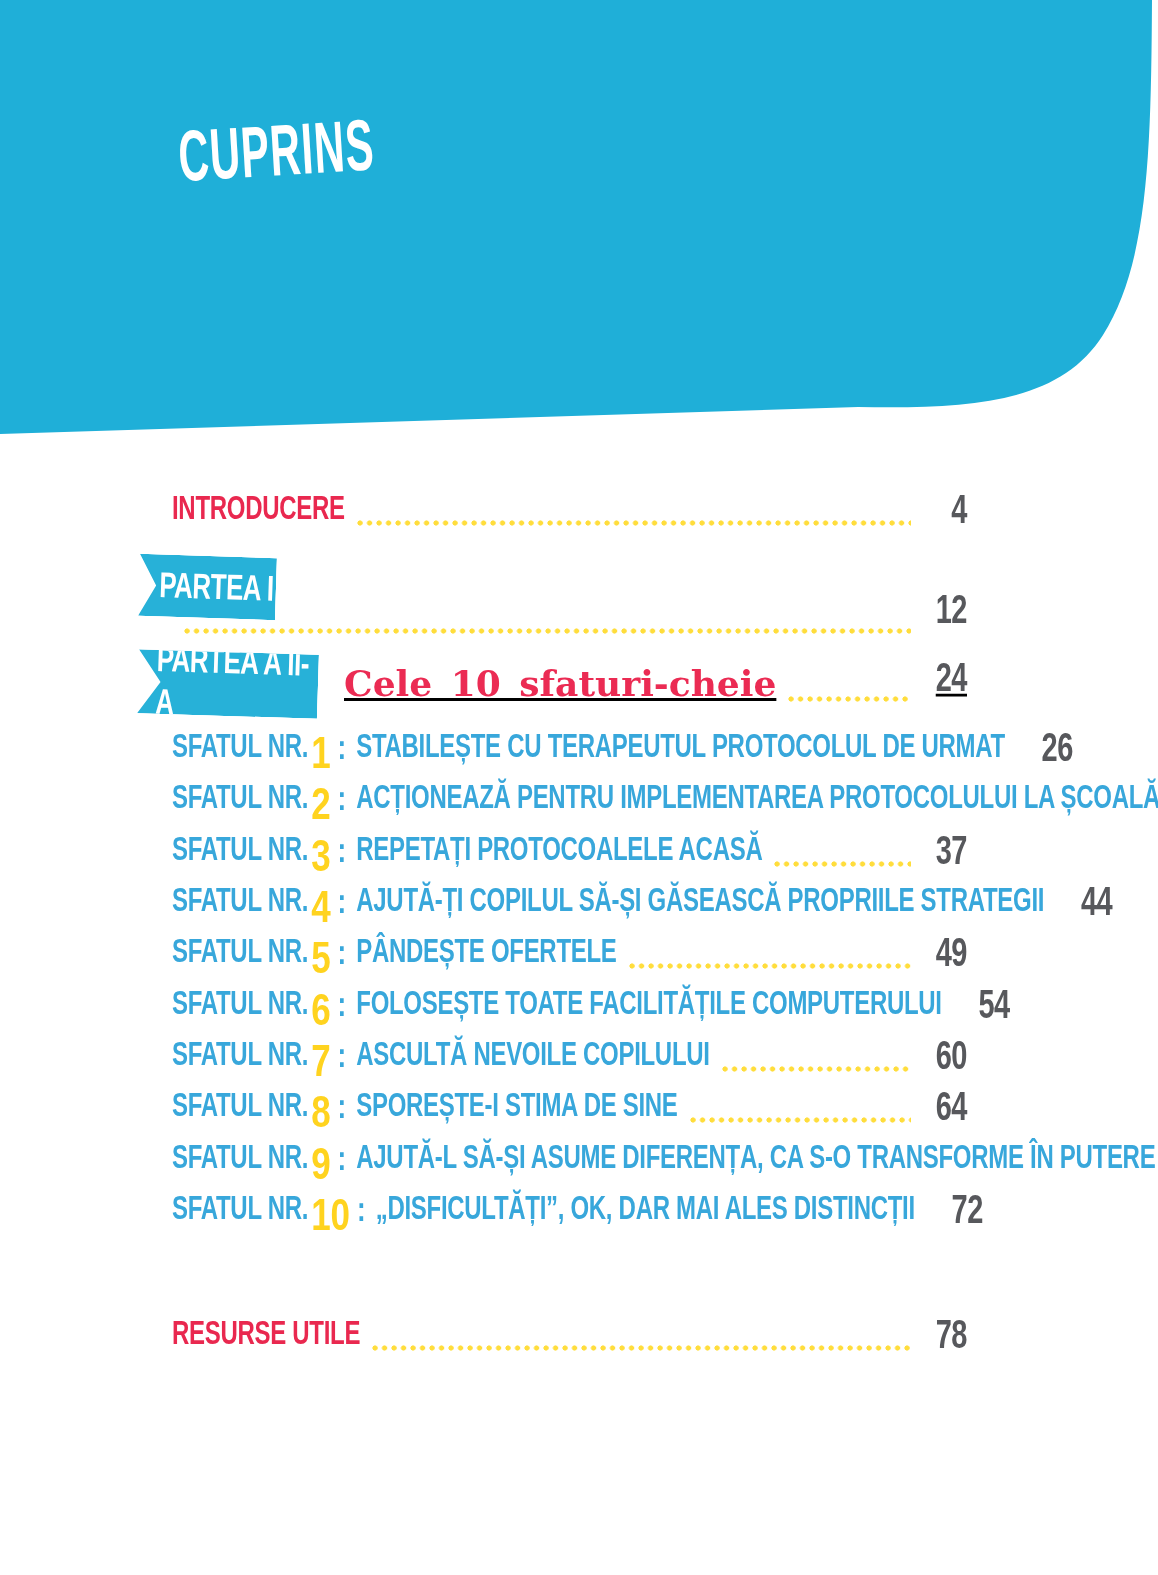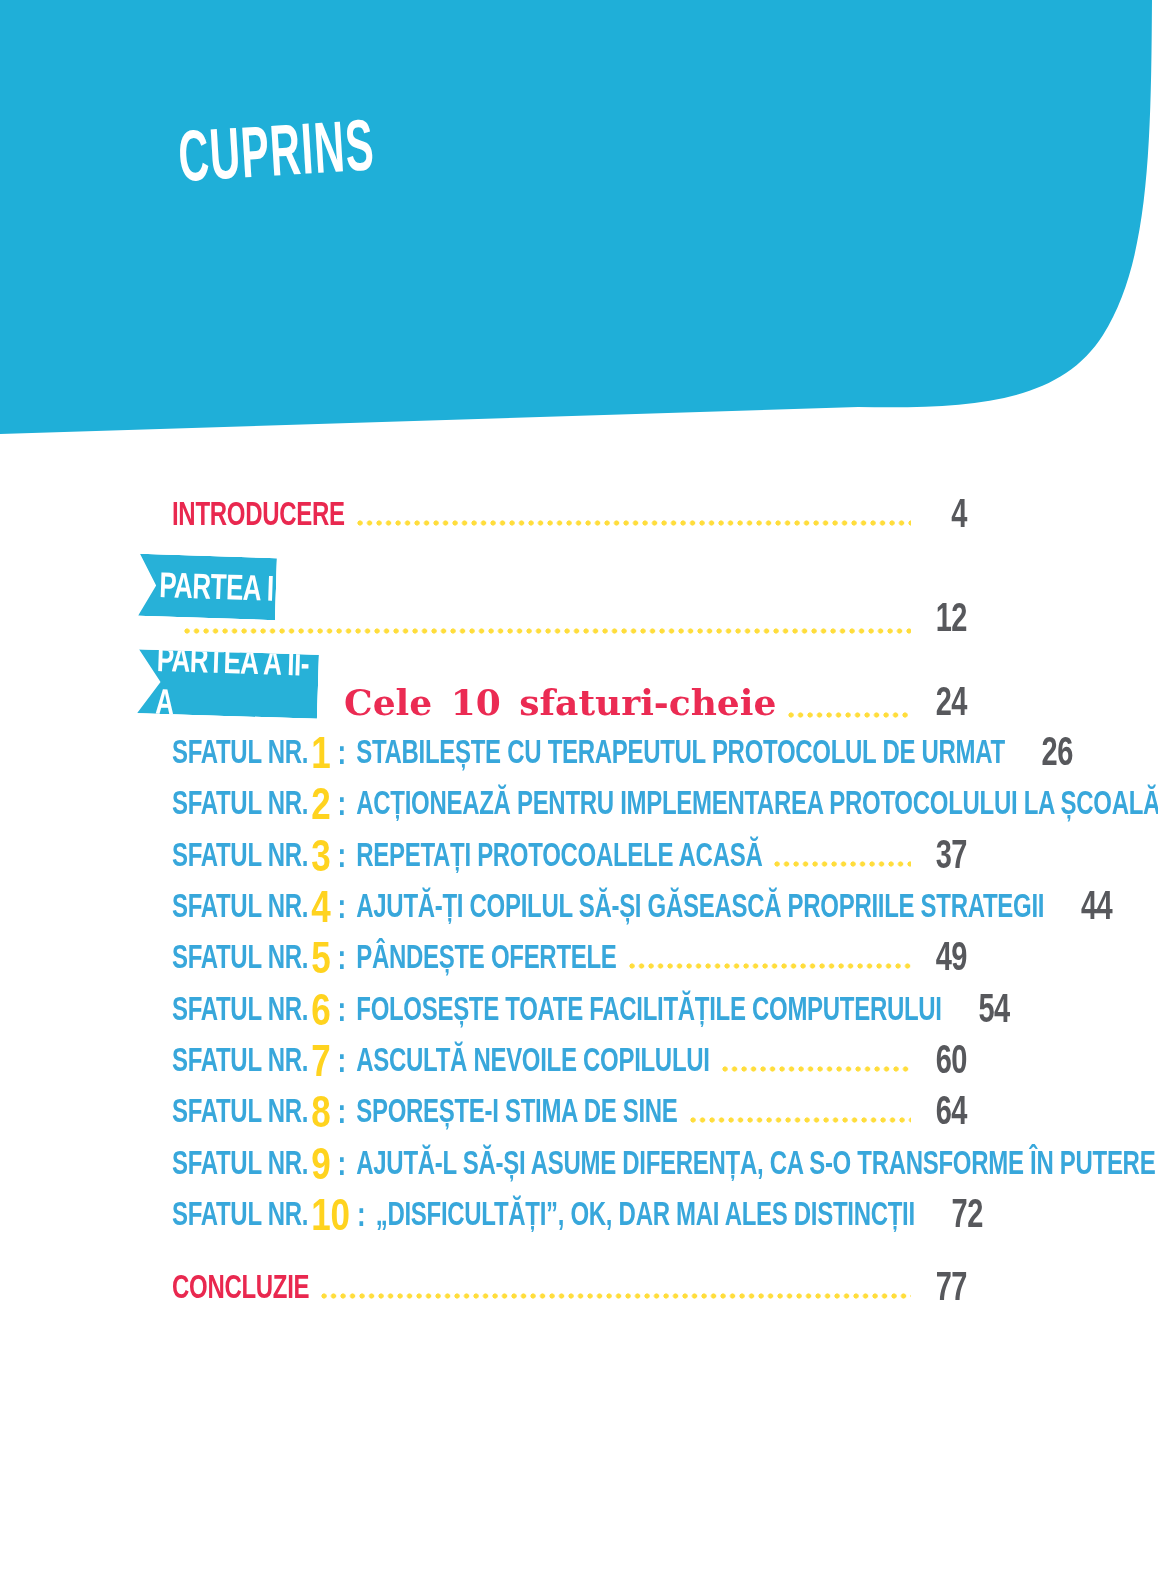--- a/index.html
+++ b/index.html
@@ -12,21 +12,21 @@
   .header-title {
     position:absolute; left:176px; top:116px;
     color:#ffffff; font-size:42px; font-weight:700; letter-spacing:1px;
     transform: rotate(-3.5deg) scaleY(1.72);
     transform-origin:0 0;
     white-space:nowrap;
   }
   .toc { position:absolute; left:172px; right:191px; top:0; height:100%; }
   .row {
     position:absolute; left:0; right:0; height:40px;
-    display:flex; align-items:center; white-space:nowrap;
+    display:flex; align-items:flex-start; white-space:nowrap;
   }
   .cv { display:inline-block; transform:scaleY(1.38); transform-origin:50% 55%; }
   .caps { font-weight:700; font-size:24px; letter-spacing:-0.3px; }
   .blue { color:#38a7db; }
   .red  { color:#e9284f; }
   .num {
     display:inline-block; transform:scaleY(1.28); transform-origin:50% 55%;
     font-size:35px; font-weight:700; color:#ffd31f;
     margin:0 7px 0 3px; position:relative; top:1px;
   }
@@ -80,21 +80,21 @@
       <span class="cv bn-label">PARTEA I</span>
     </div>
     <div class="row" style="top:594px; height:48px;">
       <span class="dots"></span>
       <span class="cv pg">12</span>
     </div>
 
     <div class="banner" style="left:-34px; top:652px; width:180px; height:64px;">
       <span class="cv bn-label">PARTEA A II-A</span>
     </div>
-    <div class="row pl-title2" style="top:678px; height:48px;">
+    <div class="row pl-title2" style="top:662px; height:48px;text-decoration:underline;">
       <span class="serif-title">Cele 10 sfaturi-cheie</span>
       <span class="dots"></span>
       <span class="cv pg">24</span>
     </div>
 
     <div class="row" style="top:732px">
       <span class="cv caps blue">SFATUL NR.</span>
       <span class="num">1</span>
       <span class="cv colon">:</span>
       <span class="cv caps blue">STABILEȘTE CU TERAPEUTUL PROTOCOLUL DE URMAT</span>
@@ -167,21 +167,21 @@
     </div>
     <div class="row" style="top:1194px">
       <span class="cv caps blue">SFATUL NR.</span>
       <span class="num">10</span>
       <span class="cv colon">:</span>
       <span class="cv caps blue">„DISFICULTĂȚI”, OK, DAR MAI ALES DISTINCȚII</span>
       <span class="dots"></span>
       <span class="cv pg">72</span>
     </div>
 
-    <div class="row" style="top:1267px">
-      <span class="cv caps red">CONCLUZIE</span>
+
+    <div class="row" style="top:1319px">
+      <span class="cv caps red">RESURSE UTILE</span>
       <span class="dots"></span>
-      <span class="cv pg">77</span>
+      <span class="cv pg">78</span>
     </div>
-
 
   </div>
 </div>
 
 </body></html>

